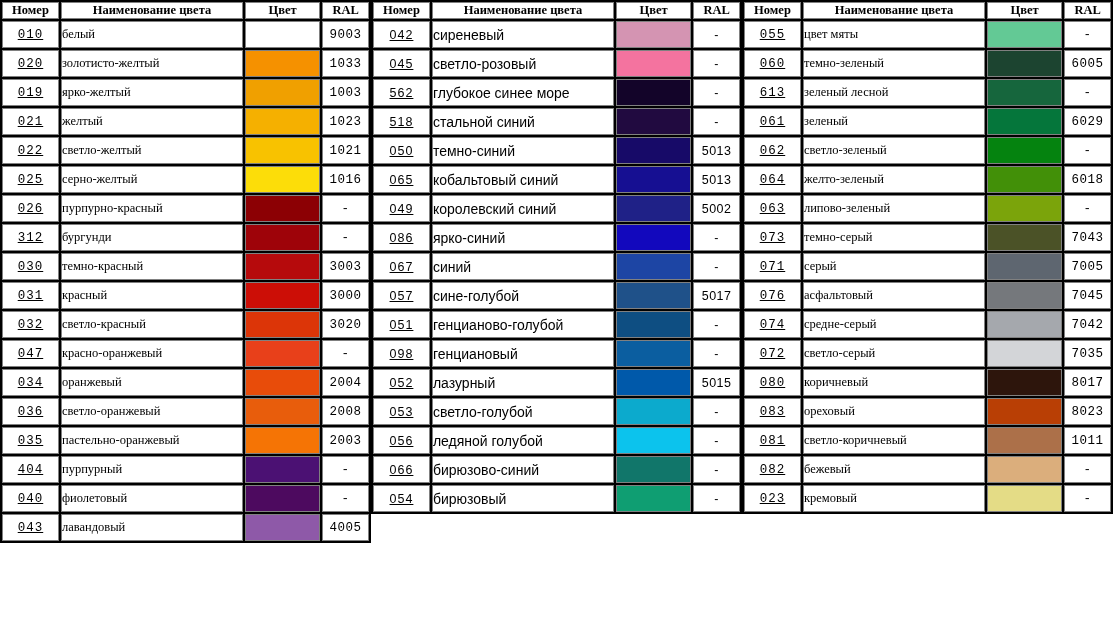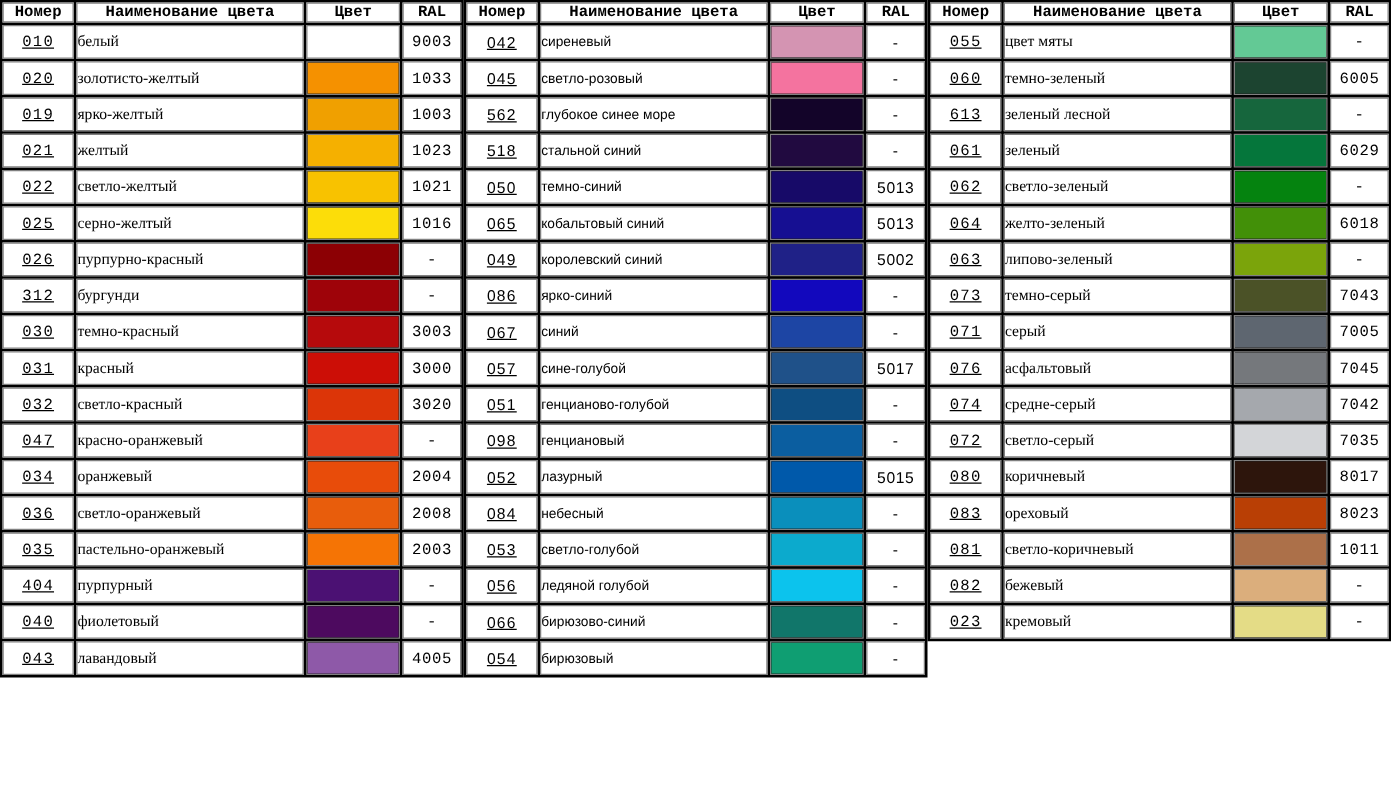--- a/index.html
+++ b/index.html
@@ -43,21 +43,20 @@
     box-sizing: border-box;
     overflow: hidden;
     white-space: nowrap;
   }
   table.ctable th {
     height: 16px;
     font-weight: bold;
     text-align: center;
     letter-spacing: 0px;
     font-size: 12.5px;
-    font-family: Liberation Mono, monospace;
   }
   
   col.c-num  { width: 56px; }
   col.c-name { width: 179px; }
   col.c-sw   { width: 74px; }
   col.c-ral  { width: 46px; }
 
   td.num {
     text-align: center;
     font-family: "Liberation Mono", "DejaVu Sans Mono", monospace;
@@ -87,21 +86,21 @@
   }
   td.swatch.empty {
     background: #ffffff;
   }
   
   .sansname td.name,
   .sansname td.num,
   .sansname td.ral {
     font-family: "Liberation Sans", "DejaVu Sans", sans-serif;
   }
-  .sansname td.name { font-size: 11px; }
+  .sansname td.name { font-size: 14px; }
 </style>
 </head>
 <body>
 
 <div id="sheet">
     <table class="ctable">
       <colgroup>
         <col class="c-num">
         <col class="c-name">
         <col class="c-sw">
@@ -376,28 +375,20 @@
         </tr>
         <tr>
           <td class="num">052</td>
           <td class="name">лазурный</td>
           <td class="swatch">
             <span class="chip" style="background: rgb(0, 89, 170);"></span>
           </td>
           <td class="ral">5015</td>
         </tr>
         <tr>
-          <td class="num">084</td>
-          <td class="name">небесный</td>
-          <td class="swatch">
-            <span class="chip" style="background: rgb(10, 143, 188);"></span>
-          </td>
-          <td class="ral">-</td>
-        </tr>
-        <tr>
           <td class="num">053</td>
           <td class="name">светло-голубой</td>
           <td class="swatch">
             <span class="chip" style="background: rgb(12, 170, 205);"></span>
           </td>
           <td class="ral">-</td>
         </tr>
         <tr>
           <td class="num">056</td>
           <td class="name">ледяной голубой</td>

